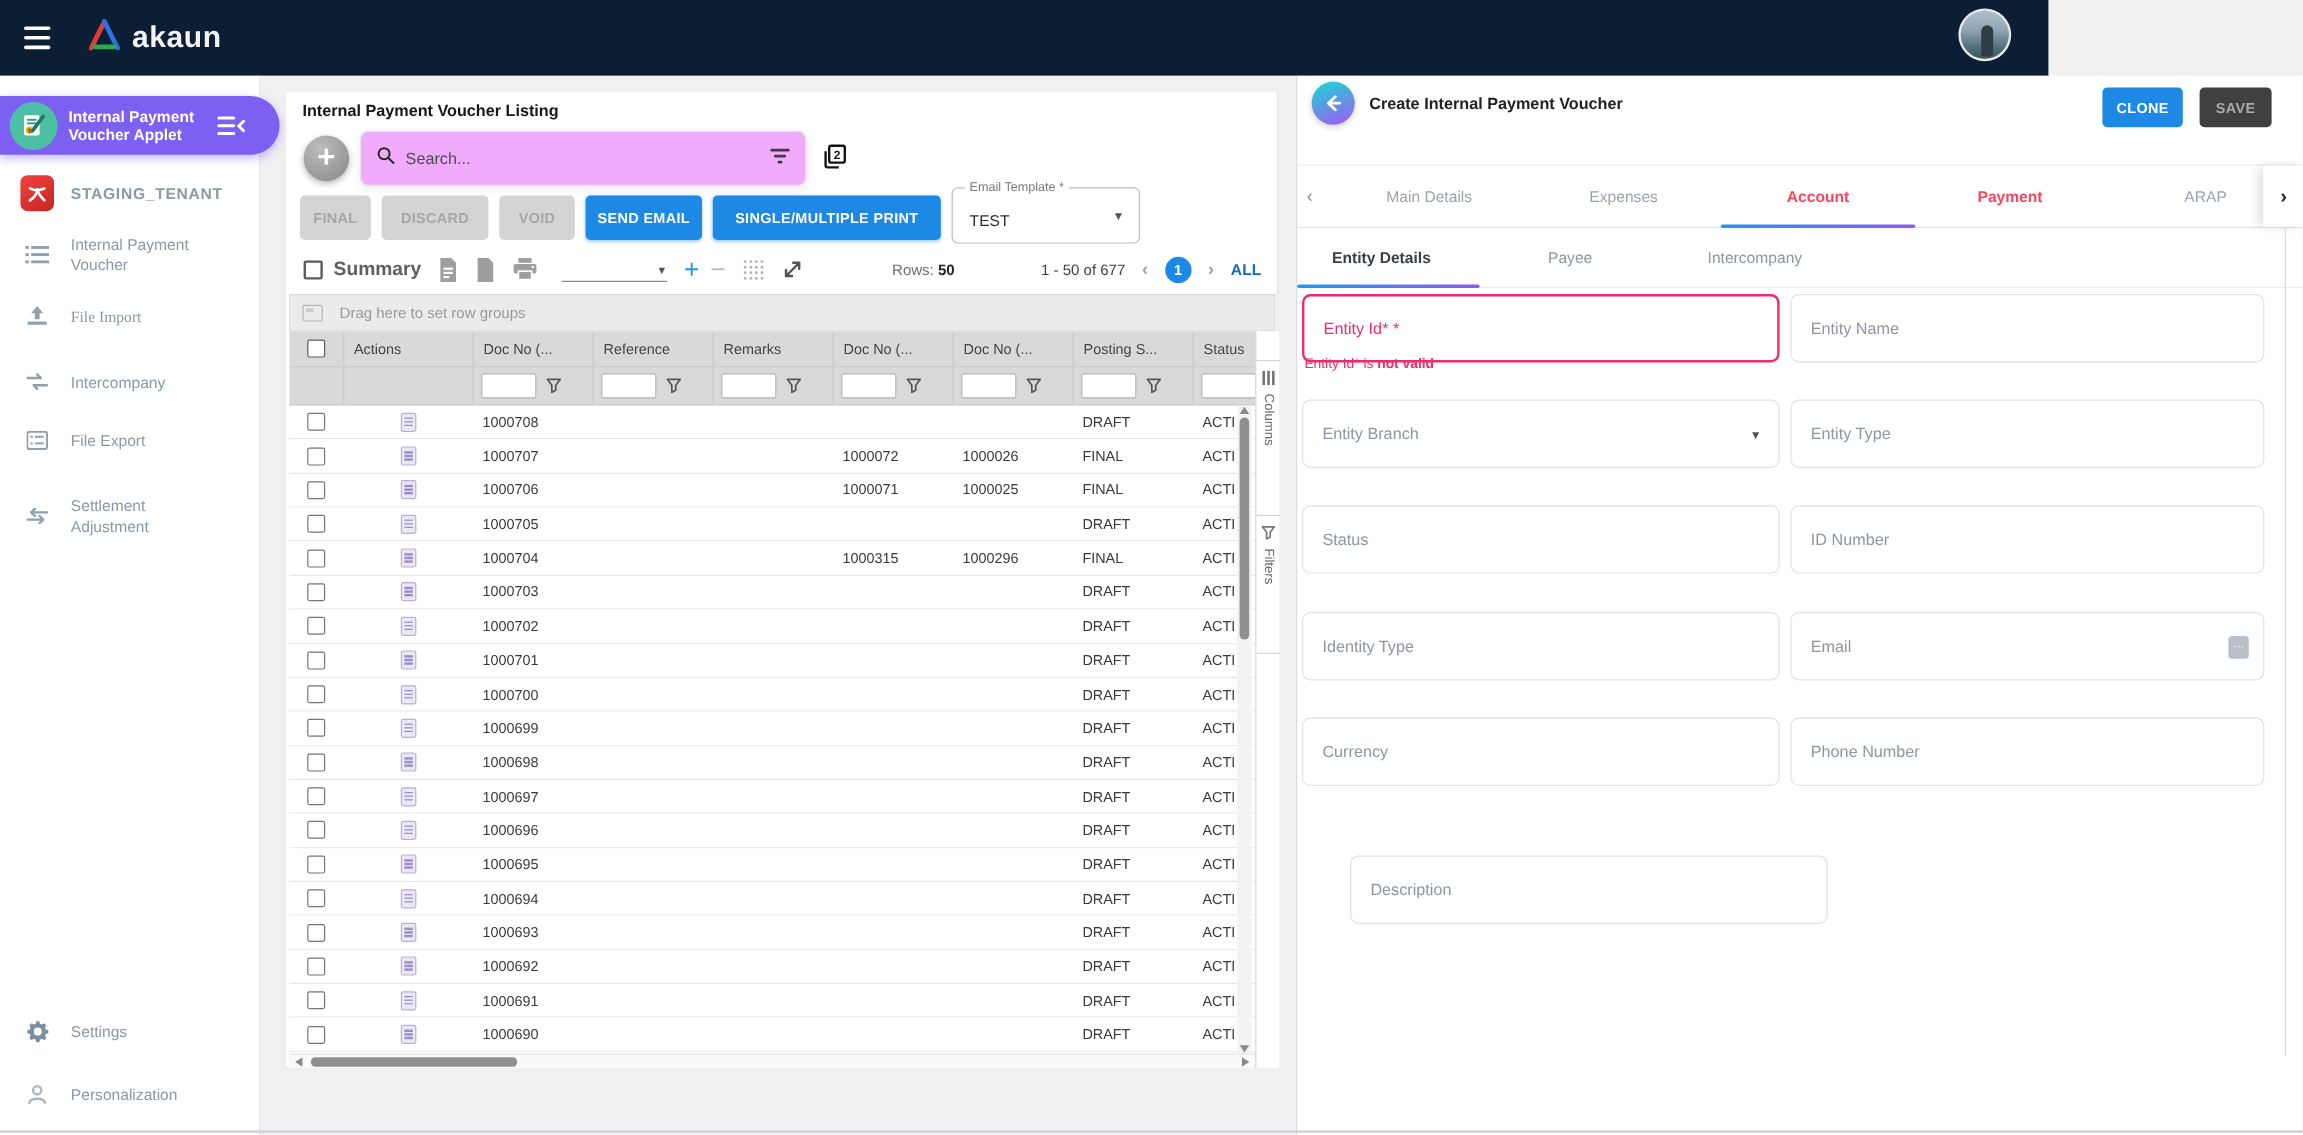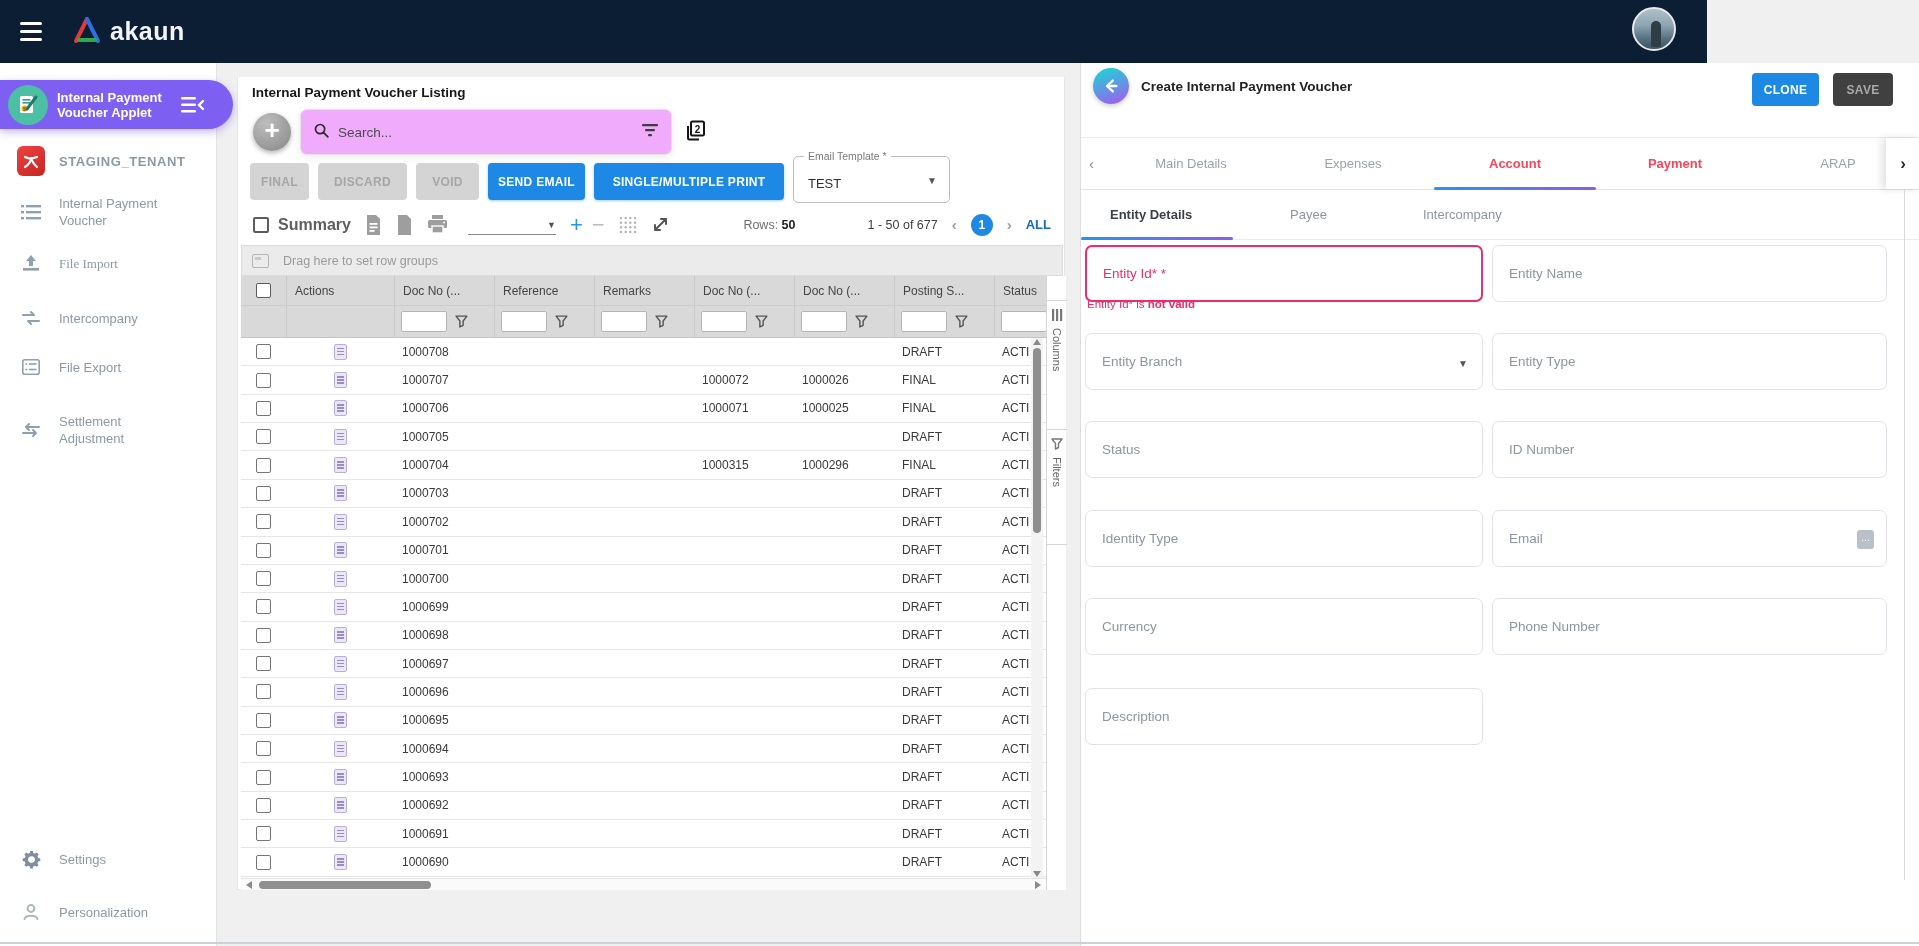--- a/index.html
+++ b/index.html
@@ -831,21 +831,21 @@
       <span class="email-chip">⋯</span>
     </div>
 
     <div class="fieldbox col1" style="top:535px;">
       <span class="flbl">Currency</span>
     </div>
     <div class="fieldbox col2" style="top:535px;">
       <span class="flbl">Phone Number</span>
     </div>
 
-    <div class="fieldbox col1" style="top:625px;">
+    <div class="fieldbox col1" style="top:650px;margin-left:40px;">
       <span class="flbl">Description</span>
     </div>
 
     <div class="detail-divider"></div>
   </div>
 
   <div class="bottom-line"></div>
 </div>
 
 </body></html>

